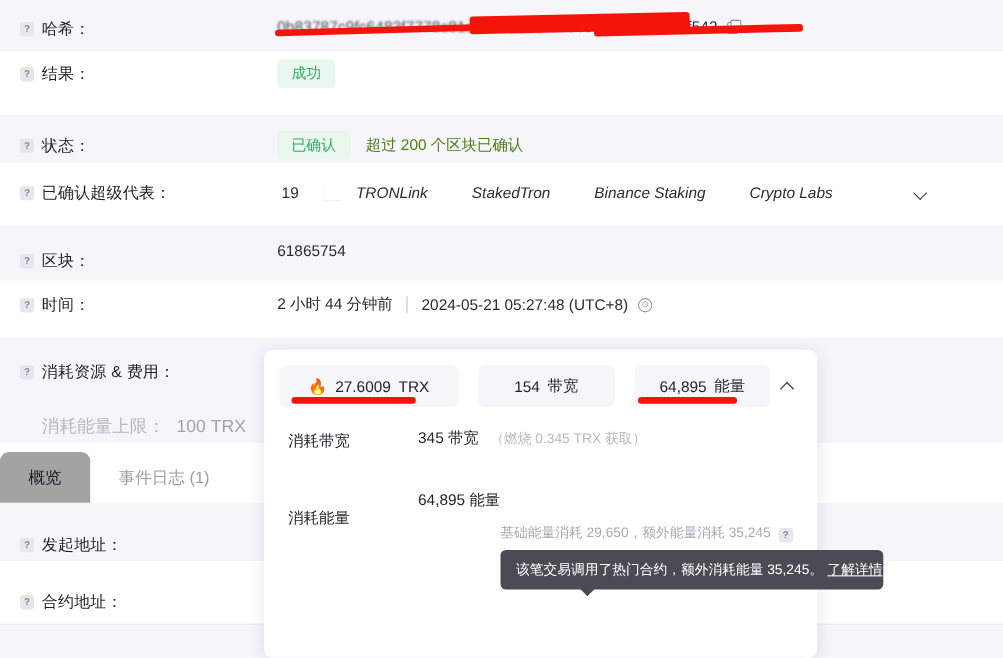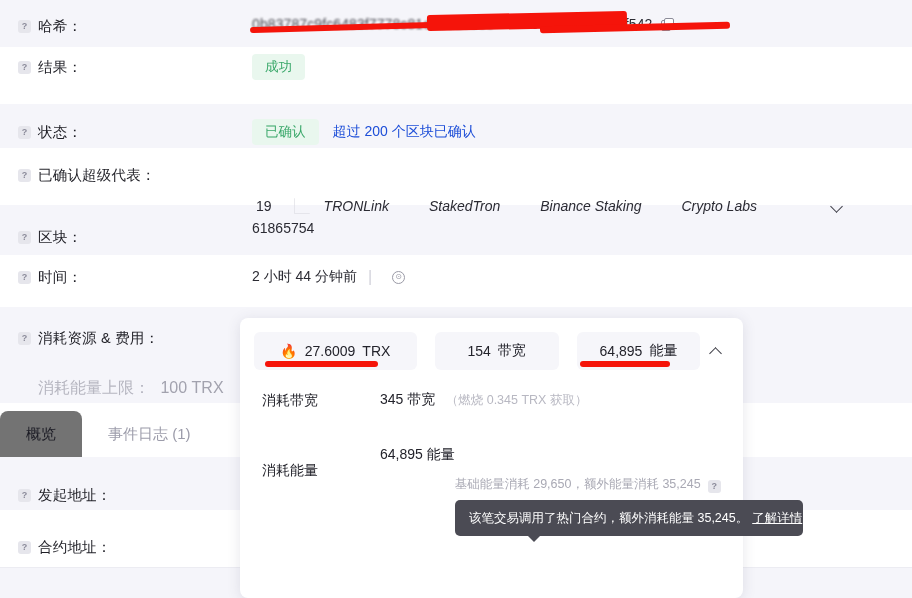--- a/index.html
+++ b/index.html
@@ -54,21 +54,21 @@
   .redact {
     position: absolute; background: #f5140a; border-radius: 3px; z-index: 30;
   }
 
   
   .badge {
     display: inline-flex; align-items: center; justify-content: center;
     height: 26px; padding: 0 13px; border-radius: 4px;
     background: #e9f7ee; color: #3aa86a; font-size: 13.5px; white-space: nowrap;
   }
-  .badge-note { margin-left: 14px; font-size: 14px; color: #1d4ed8; white-space: nowrap; }
+  .badge-note { margin-left: 14px; font-size: 14px; color: #4d7c0f; white-space: nowrap; }
 
   
   .sr-wrap { display: flex; align-items: center; gap: 0; }
   .sr-count { font-size: 14px; color: #2b2b33; }
   .sr-logo {
     width: 16px; height: 16px; margin: 0 14px 0 22px;
     border-left: 1.5px solid #d8d8e0; border-bottom: 1.5px solid #d8d8e0;
     opacity: .55; border-radius: 1px;
   }
   .sr-name { font-size: 14px; color: #2b2b33; white-space: nowrap; margin-right: 40px; font-style: italic; }
@@ -135,21 +135,21 @@
     border-left: 7px solid transparent; border-right: 7px solid transparent;
     border-top: 7px solid #4b4b54;
   }
 
   
   .page-tabs { position: absolute; left: 0px; top: 411px; display: flex; align-items: stretch; z-index: 12; }
   .ptab {
     display: flex; align-items: center; justify-content: center;
     height: 46px; padding: 0 26px; font-size: 15px; white-space: nowrap;
   }
-  .ptab.active { background: #737373; color: #1b1b24; border-radius: 8px 8px 0 0; text-align: center; }
+  .ptab.active { background: #a3a3a3; color: #1b1b24; border-radius: 8px 8px 0 0; text-align: center; }
   .ptab.inactive { color: #9c9caa; }
 
   .divider-line { position: absolute; left: 0; width: 912px; height: 1px; background: #ececf2; }
 </style>
 </head>
 <body>
 
 <div id="root">
 
   <div class="stripe alt" style="top:0px;   height:47px;"></div>
@@ -192,21 +192,21 @@
   </div>
   <div class="val-cell" style="top:119px;">
     <span class="badge">已确认</span>
     <span class="badge-note">超过 200 个区块已确认</span>
   </div>
 
   <div class="label-cell" style="top:166px;">
     <span class="help-icon">?</span>
     <span class="lbl">已确认超级代表：</span>
   </div>
-  <div class="val-cell sr-wrap" style="top:167px; left:256px;margin-top:31px;">
+  <div class="val-cell sr-wrap" style="top:167px; left:256px;">
     <span class="sr-count">19</span>
     <span class="sr-logo"></span>
     <span class="sr-name">TRONLink</span>
     <span class="sr-name">StakedTron</span>
     <span class="sr-name">Binance Staking</span>
     <span class="sr-name">Crypto Labs</span>
     <span class="chev" style="margin-left:34px;"></span>
   </div>
 
   <div class="label-cell" style="top:228px;">
@@ -217,20 +217,21 @@
     <span class="val-text">61865754</span>
   </div>
 
   <div class="label-cell" style="top:268px;">
     <span class="help-icon">?</span>
     <span class="lbl">时间：</span>
   </div>
   <div class="val-cell" style="top:268px;">
     <span class="val-text">2 小时 44 分钟前</span>
     <span class="val-divider">|</span>
+    <span class="val-text">2024-05-21 05:27:48 (UTC+8)</span>
     <span class="clock-icon">⊙</span>
   </div>
 
   <div class="label-cell" style="top:329px; flex-direction:column; align-items:flex-start;">
     <div style="display:flex; align-items:flex-start; gap:7px;">
       <span class="help-icon">?</span>
       <span class="lbl">消耗资源 &amp; 费用：</span>
     </div>
     <div class="sub-lbl">
       <span>消耗能量上限：</span>

